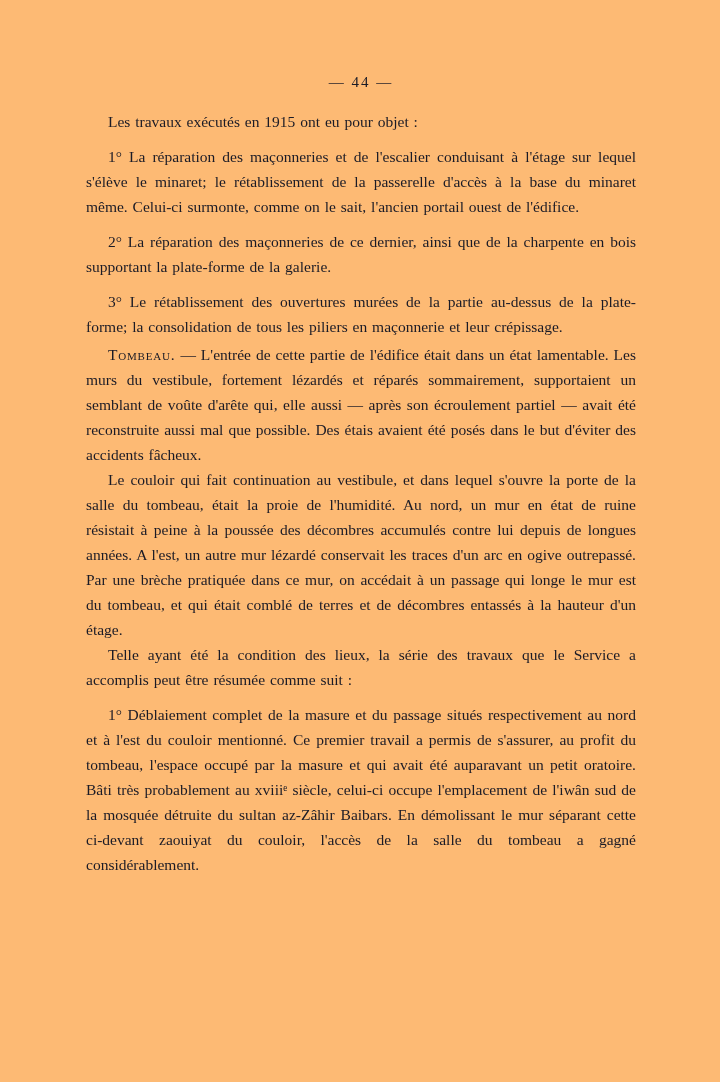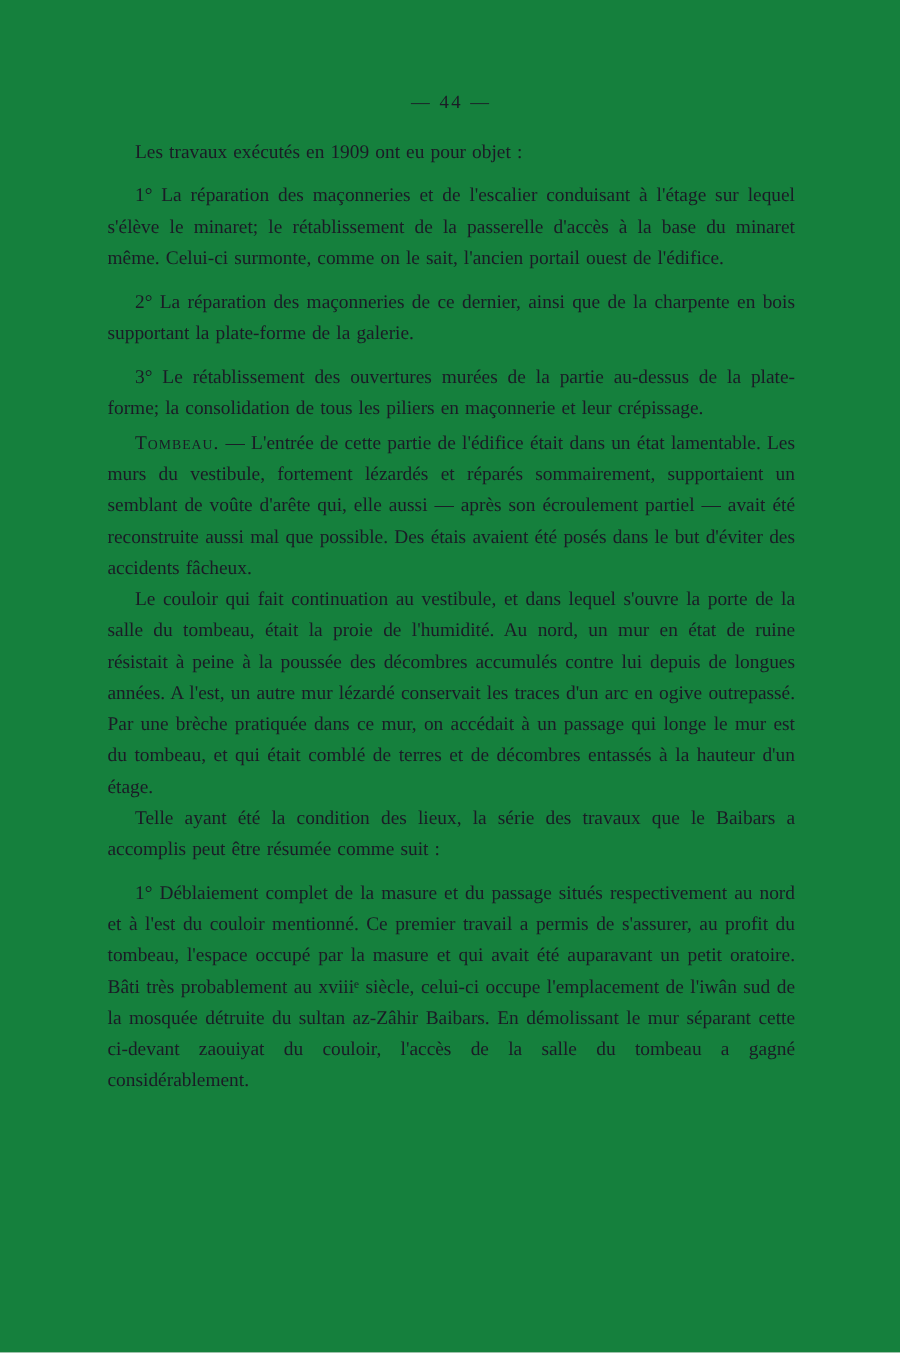--- a/index.html
+++ b/index.html
@@ -5,21 +5,21 @@
   html, body {
     margin: 0;
     padding: 0;
     background: #e9e9e9;
   }
   .page {
     position: relative;
     width: 720px;
     height: 1082px;
     margin: 0 auto;
-    background: #15803d;
+    background: #fdba74;
     box-sizing: border-box;
     padding: 74px 84px 40px 86px;
     font-family: "Liberation Serif", "DejaVu Serif", serif;
     color: #1b1b26;
     outline: 1px solid #d8d8d8;
     overflow: hidden;
   }
   .page-number {
     text-align: center;
     font-size: 15px;
@@ -49,29 +49,29 @@
   }
 </style>
 </head>
 <body>
 
 <div class="page">
 
   <div class="page-number">— 44 —</div>
 
 
-  <p class="para indent">Les travaux exécutés en 1909 ont eu pour objet :</p>
+  <p class="para indent">Les travaux exécutés en 1915 ont eu pour objet :</p>
 
   <p class="para indent spaced">1° La réparation des maçonneries et de l'escalier conduisant à l'étage sur lequel s'élève le minaret; le rétablissement de la passerelle d'accès à la base du minaret même. Celui-ci surmonte, comme on le sait, l'ancien portail ouest de l'édifice.</p>
 
   <p class="para indent spaced">2° La réparation des maçonneries de ce dernier, ainsi que de la charpente en bois supportant la plate-forme de la galerie.</p>
 
   <p class="para indent spaced">3° Le rétablissement des ouvertures murées de la partie au-dessus de la plate-forme; la consolidation de tous les piliers en maçonnerie et leur crépissage.</p>
 
   <p class="para indent spaced-lg"><span class="smallcaps">Tombeau.</span><span> — L'entrée de cette partie de l'édifice était dans un état lamentable. Les murs du vestibule, fortement lézardés et réparés sommairement, supportaient un semblant de voûte d'arête qui, elle aussi — après son écroulement partiel — avait été reconstruite aussi mal que possible. Des étais avaient été posés dans le but d'éviter des accidents fâcheux.</span></p>
 
   <p class="para indent">Le couloir qui fait continuation au vestibule, et dans lequel s'ouvre la porte de la salle du tombeau, était la proie de l'humidité. Au nord, un mur en état de ruine résistait à peine à la poussée des décombres accumulés contre lui depuis de longues années. A l'est, un autre mur lézardé conservait les traces d'un arc en ogive outrepassé. Par une brèche pratiquée dans ce mur, on accédait à un passage qui longe le mur est du tombeau, et qui était comblé de terres et de décombres entassés à la hauteur d'un étage.</p>
 
-  <p class="para indent">Telle ayant été la condition des lieux, la série des travaux que le Baibars a accomplis peut être résumée comme suit :</p>
+  <p class="para indent">Telle ayant été la condition des lieux, la série des travaux que le Service a accomplis peut être résumée comme suit :</p>
 
   <p class="para indent spaced">1° Déblaiement complet de la masure et du passage situés respectivement au nord et à l'est du couloir mentionné. Ce premier travail a permis de s'assurer, au profit du tombeau, l'espace occupé par la masure et qui avait été auparavant un petit oratoire. Bâti très probablement au xviiiᵉ siècle, celui-ci occupe l'emplacement de l'iwân sud de la mosquée détruite du sultan az-Zâhir Baibars. En démolissant le mur séparant cette ci-devant zaouiyat du couloir, l'accès de la salle du tombeau a gagné considérablement.</p>
 
 </div>
 
 </body></html>

